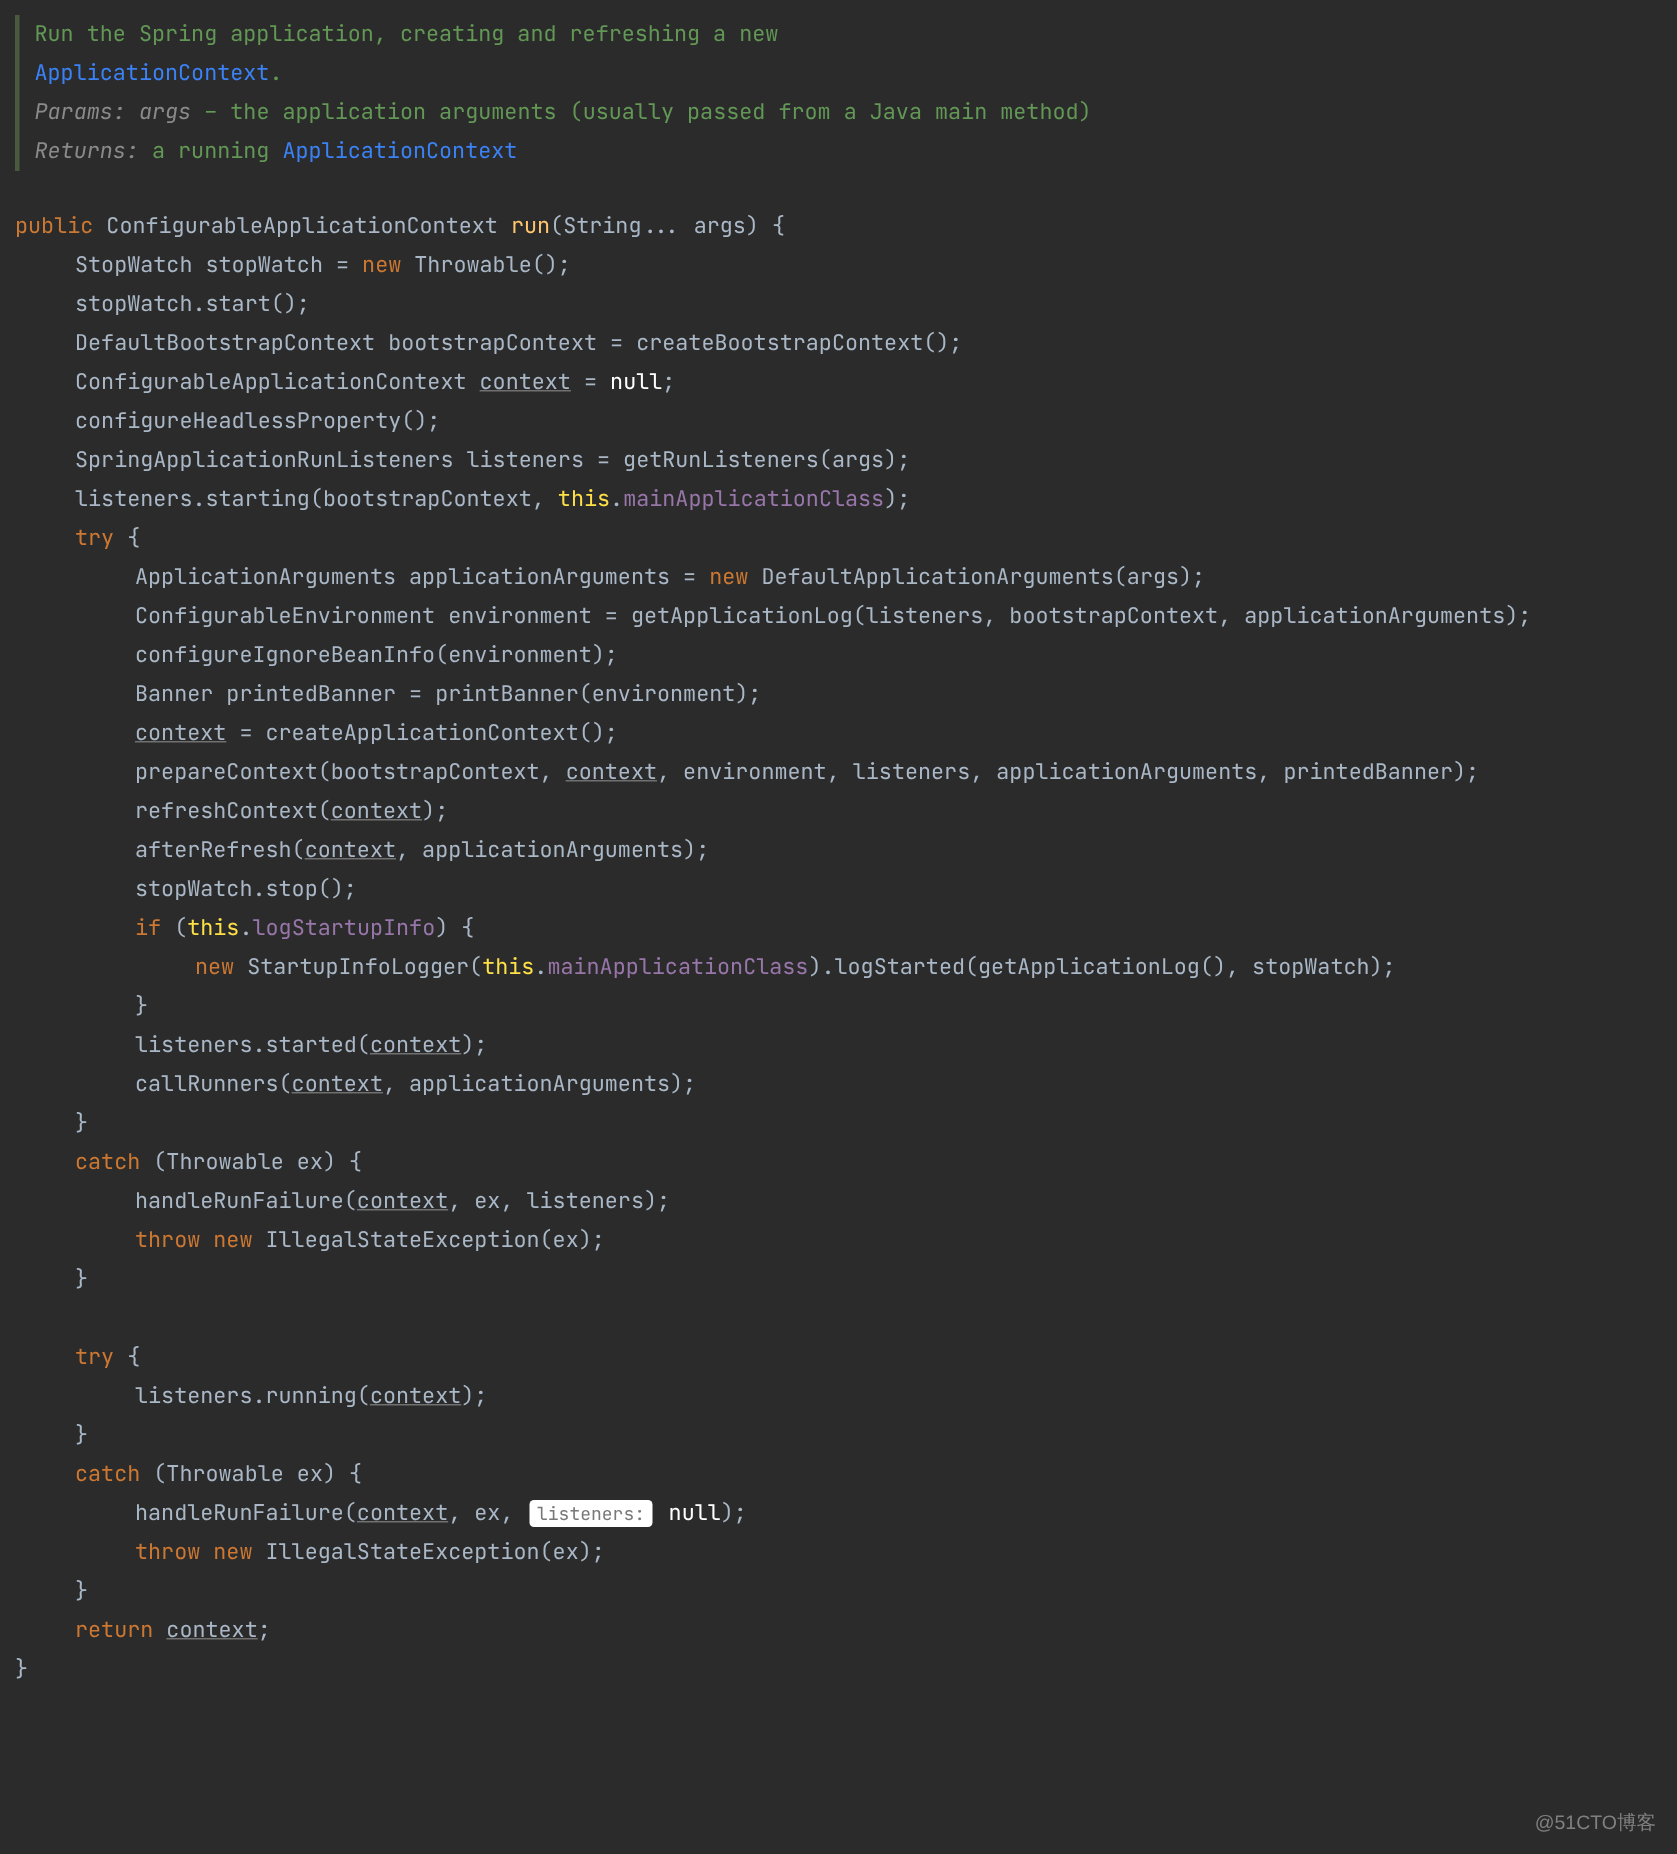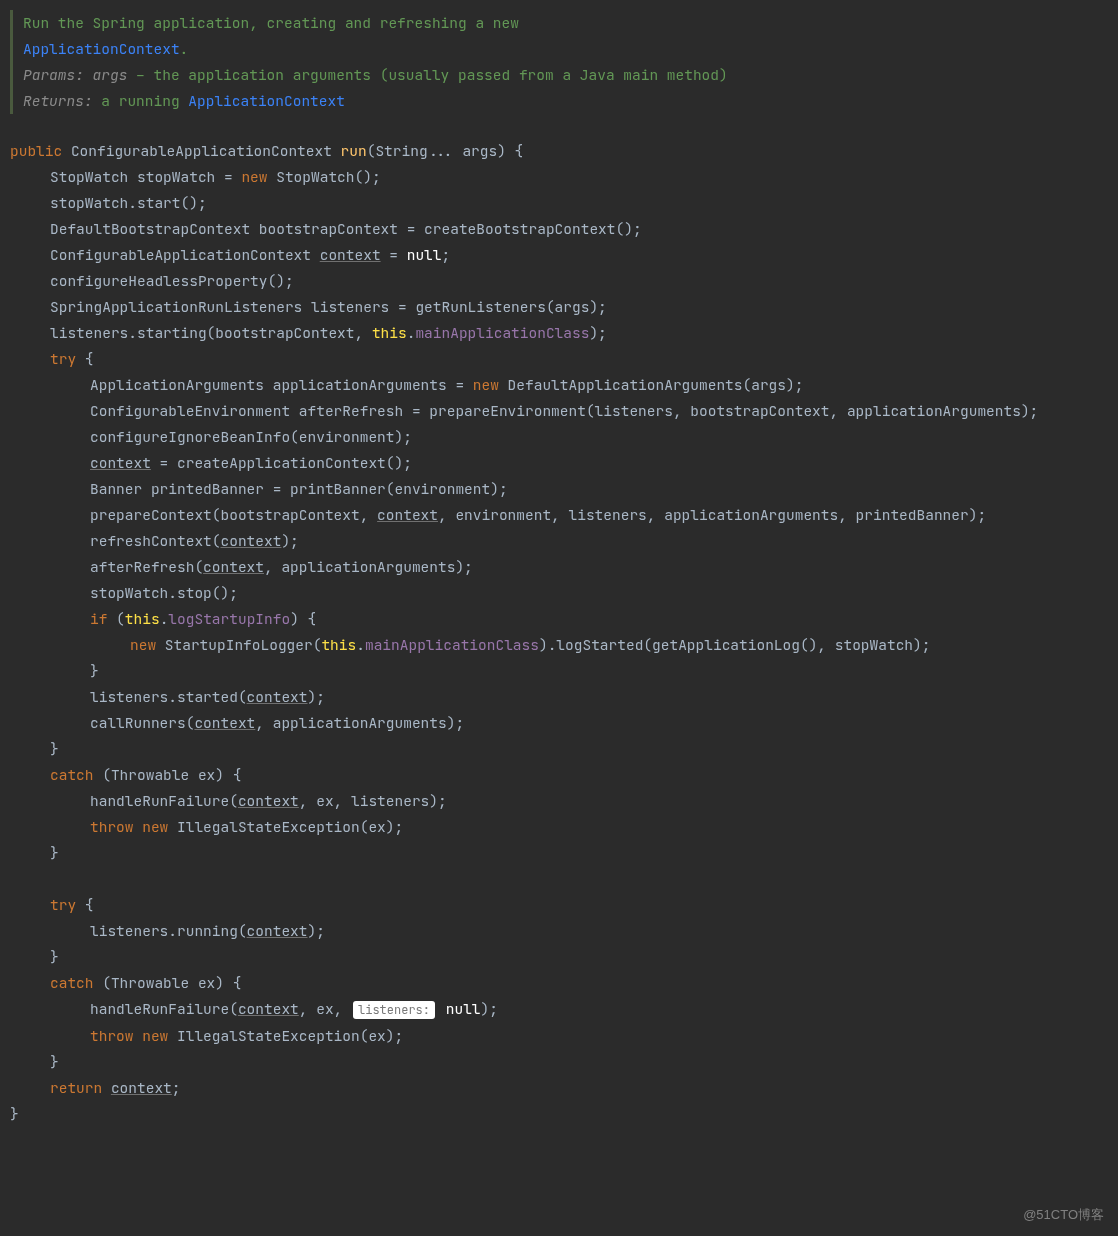--- a/index.html
+++ b/index.html
@@ -62,34 +62,34 @@
 <div class="editor">
   <div class="javadoc">
     <div><span class="doc-text">Run the Spring application, creating and refreshing a new </span></div>
     <div><span class="doc-link">ApplicationContext</span><span class="doc-text">.</span></div>
     <div><span class="doc-tag">Params:</span> <span class="doc-param">args</span><span class="doc-text"> – the application arguments (usually passed from a Java main method)</span></div>
     <div><span class="doc-tag">Returns:</span> <span class="doc-text">a running </span><span class="doc-link">ApplicationContext</span></div>
   </div>
 
   <div class="line"><span class="keyword">public</span><span class="type"> ConfigurableApplicationContext </span><span class="method-name">run</span><span>(String... args) {</span></div>
 
-  <div class="line i1"><span>StopWatch stopWatch = </span><span class="keyword">new</span><span> StopWatch();</span></div>
+  <div class="line i1"><span>StopWatch stopWatch = </span><span class="keyword">new</span><span> Throwable();</span></div>
   <div class="line i1"><span>stopWatch.start();</span></div>
   <div class="line i1"><span>DefaultBootstrapContext bootstrapContext = createBootstrapContext();</span></div>
   <div class="line i1"><span>ConfigurableApplicationContext </span><span class="underline">context</span><span> = </span><span class="null-kw">null</span><span>;</span></div>
   <div class="line i1"><span>configureHeadlessProperty();</span></div>
   <div class="line i1"><span>SpringApplicationRunListeners listeners = getRunListeners(args);</span></div>
   <div class="line i1"><span>listeners.starting(bootstrapContext, </span><span class="this-kw">this</span><span>.</span><span class="field">mainApplicationClass</span><span>);</span></div>
   <div class="line i1"><span class="keyword">try</span><span> {</span></div>
 
   <div class="line i2"><span>ApplicationArguments applicationArguments = </span><span class="keyword">new</span><span> DefaultApplicationArguments(args);</span></div>
-  <div class="line i2"><span>ConfigurableEnvironment afterRefresh = prepareEnvironment(listeners, bootstrapContext, applicationArguments);</span></div>
+  <div class="line i2"><span>ConfigurableEnvironment environment = getApplicationLog(listeners, bootstrapContext, applicationArguments);</span></div>
   <div class="line i2"><span>configureIgnoreBeanInfo(environment);</span></div>
+  <div class="line i2"><span>Banner printedBanner = printBanner(environment);</span></div>
   <div class="line i2"><span class="underline">context</span><span> = createApplicationContext();</span></div>
-  <div class="line i2"><span>Banner printedBanner = printBanner(environment);</span></div>
   <div class="line i2"><span>prepareContext(bootstrapContext, </span><span class="underline">context</span><span>, environment, listeners, applicationArguments, printedBanner);</span></div>
   <div class="line i2"><span>refreshContext(</span><span class="underline">context</span><span>);</span></div>
   <div class="line i2"><span>afterRefresh(</span><span class="underline">context</span><span>, applicationArguments);</span></div>
   <div class="line i2"><span>stopWatch.stop();</span></div>
   <div class="line i2"><span class="keyword">if</span><span> (</span><span class="this-kw">this</span><span>.</span><span class="field">logStartupInfo</span><span>) {</span></div>
   <div class="line i3"><span class="keyword">new</span><span> StartupInfoLogger(</span><span class="this-kw">this</span><span>.</span><span class="field">mainApplicationClass</span><span>).logStarted(getApplicationLog(), stopWatch);</span></div>
   <div class="line i2"><span>}</span></div>
   <div class="line i2"><span>listeners.started(</span><span class="underline">context</span><span>);</span></div>
   <div class="line i2"><span>callRunners(</span><span class="underline">context</span><span>, applicationArguments);</span></div>
   <div class="line i1"><span>}</span></div>

